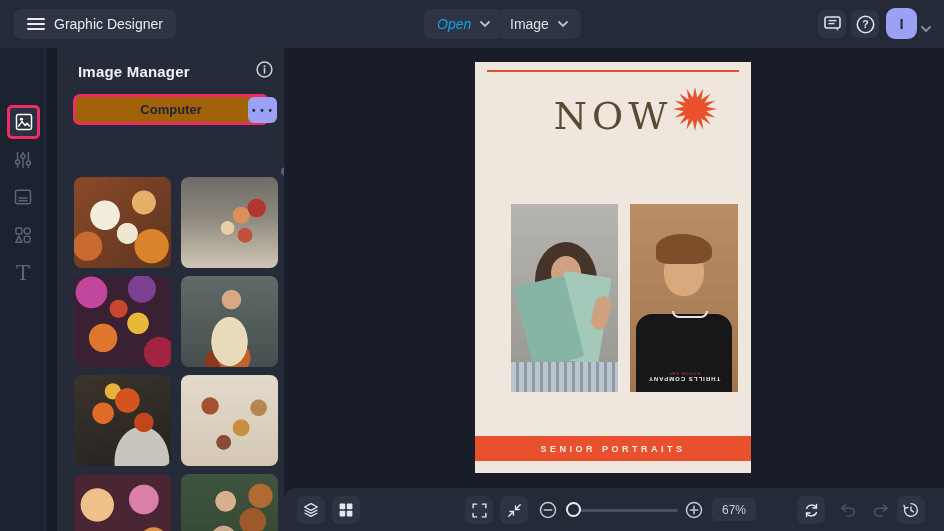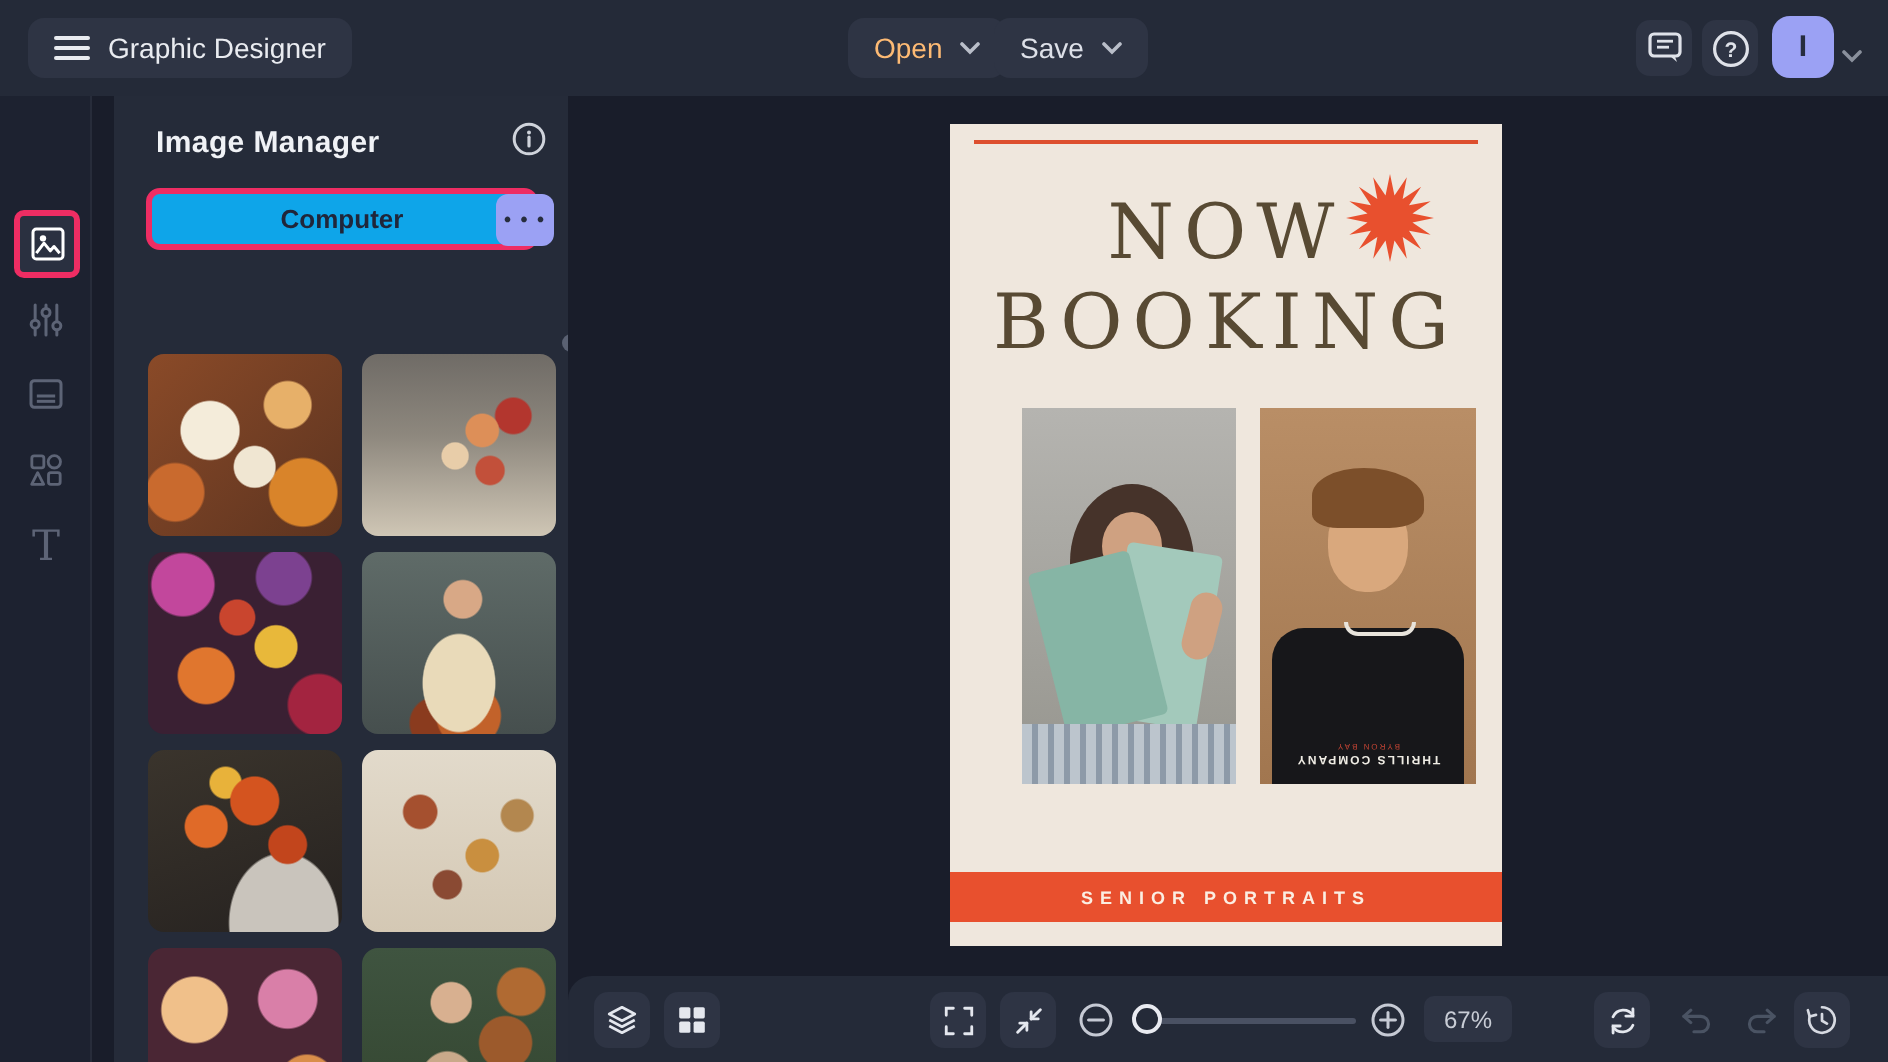--- a/index.html
+++ b/index.html
@@ -10,21 +10,21 @@
     background:#191d2a;
   }
   
   .topbar { position:absolute; left:0; top:0; width:944px; height:48px; background:#242a38; }
   .chip {
     position:absolute; height:30px; top:9px; display:flex; align-items:center; gap:9px;
     background:#2e3444; border-radius:8px; padding:0 13px; color:#e9ebf0; font-size:14px;
     cursor:pointer;
   }
   .app-chip { left:14px; }
-  .open-btn { left:424px; color:#fdba74; }
+  .open-btn { left:424px; color:#0ea5e9;font-style:italic; }
   .save-btn { left:497px; color:#dde0e8; }
   .icon-tile {
     position:absolute; top:10px; width:28px; height:28px; border-radius:7px;
     background:#2e3444; display:flex; align-items:center; justify-content:center; cursor:pointer;
   }
   .avatar {
     position:absolute; left:886px; top:8px; width:31px; height:31px; border-radius:9px;
     background:#9ba1f4; color:#262c3e; font-weight:bold; font-size:15px;
     display:flex; align-items:center; justify-content:center; cursor:pointer;
   }
@@ -37,21 +37,21 @@
     border:3px solid #ee2d63; border-radius:5px; background:#2a3040;
     display:flex; align-items:center; justify-content:center; cursor:pointer;
   }
   .t-glyph { font-family:"DejaVu Serif", serif; font-size:21px; color:#5d6476; }
   
   .panel { position:absolute; left:57px; top:48px; width:237px; height:483px; background:#252b39; }
   .panel-title { position:absolute; left:21px; top:15px; font-size:15px; font-weight:bold; color:#f0f2f6; letter-spacing:.2px; }
   .info-btn { position:absolute; left:199px; top:13px; cursor:pointer; }
   .src-wrap {
     position:absolute; left:16px; top:46px; width:196px; height:31px;
-    border:3px solid #ee2d63; border-radius:7px; background:#0ea5e9;
+    border:3px solid #ee2d63; border-radius:7px; background:#a16207;
     display:flex; align-items:center; justify-content:center; cursor:pointer;
   }
   .src-wrap span { font-size:13px; font-weight:bold; color:#20263a; }
   .more-btn {
     position:absolute; left:191px; top:49px; width:29px; height:26px; border-radius:6px;
     background:#9ba1f4; color:#272d3e; display:flex; align-items:center; justify-content:center;
     font-size:10px; letter-spacing:1px; font-weight:bold; cursor:pointer;
   }
   .search-wrap {
     position:absolute; left:16px; top:82px; width:205px; height:30px;
@@ -175,21 +175,21 @@
       <span>Graphic Designer</span>
     </div>
 
     <div class="chip open-btn">
       <span>Open</span>
       <svg width="10" height="7" viewBox="0 0 10 7">
         <polyline points="1,1 5,5 9,1" fill="none" stroke="#b9bec9" stroke-width="1.8" stroke-linecap="round"></polyline>
       </svg>
     </div>
     <div class="chip save-btn">
-      <span>Save</span>
+      <span>Image</span>
       <svg width="10" height="7" viewBox="0 0 10 7">
         <polyline points="1,1 5,5 9,1" fill="none" stroke="#b9bec9" stroke-width="1.8" stroke-linecap="round"></polyline>
       </svg>
     </div>
 
     <div class="icon-tile" style="left:818px">
       <svg width="17" height="16" viewBox="0 0 17 16">
         <rect x="1" y="1" width="15" height="11" rx="2" fill="none" stroke="#dfe2e9" stroke-width="1.6"></rect>
         <line x1="4.5" y1="4.6" x2="12.5" y2="4.6" stroke="#dfe2e9" stroke-width="1.4"></line>
         <line x1="4.5" y1="7.6" x2="10.5" y2="7.6" stroke="#dfe2e9" stroke-width="1.4"></line>
@@ -283,21 +283,20 @@
     <div class="thumb c1 r4 th7" title="peach and pink dahlias closeup"></div>
     <div class="thumb c2 r4 th8" title="woman with dried flowers on green background"></div>
   </div>
 
   <div class="canvas"></div>
 
   <div class="poster"></div>
   <div class="poster-line"></div>
   <div class="headline">
     <div>NOW</div>
-    <div>BOOKING</div>
   </div>
   <svg class="starburst" viewBox="0 0 100 100">
     <polygon fill="#e8502e" points="100,50 75.5,55.1 96.2,69.1 71.6,64.5 85.4,85.4 64.4,71.6 69.1,96.2 55.1,75.5 50,100 44.9,75.5 30.9,96.2 35.6,71.6 14.6,85.4 28.4,64.4 3.8,69.1 24.5,55.1 0,50 24.5,44.9 3.8,30.9 28.4,35.6 14.6,14.6 35.6,28.4 30.9,3.8 44.9,24.5 50,0 55.1,24.5 69.1,3.8 64.4,28.4 85.4,14.6 71.6,35.6 96.2,30.9 75.5,44.9"></polygon>
   </svg>
 
   <div class="photo photo-left">
     <div class="pl-hair"></div>
     <div class="pl-face"></div>
     <div class="pl-book2"></div>
     <div class="pl-book"></div>

